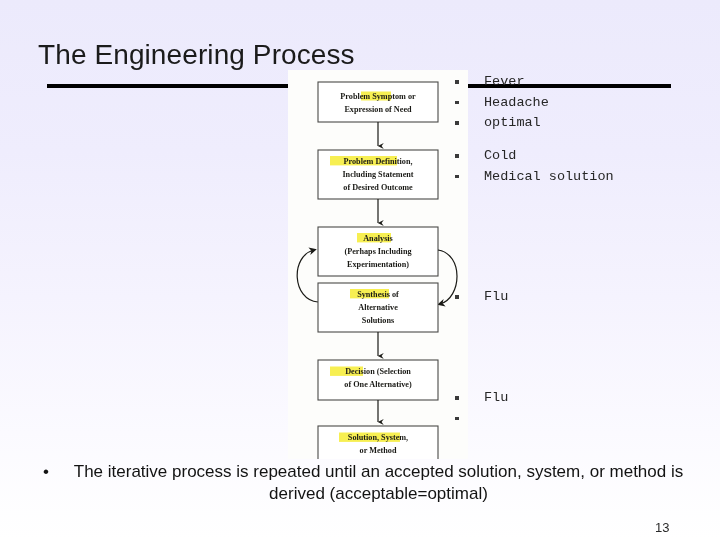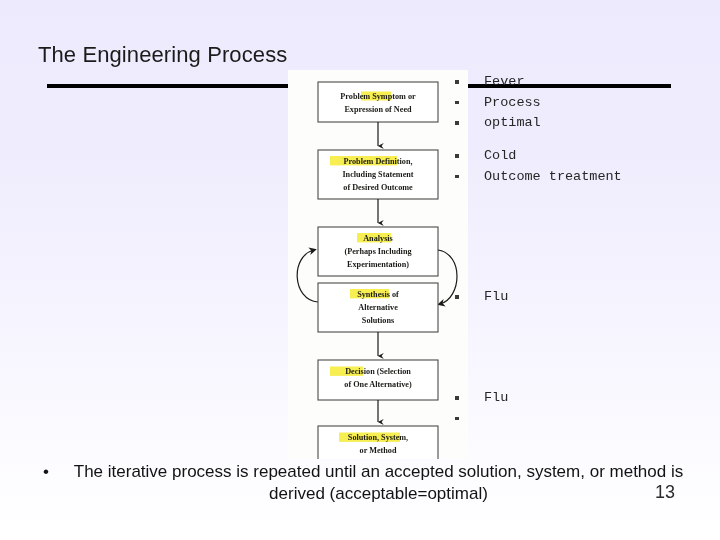--- a/index.html
+++ b/index.html
@@ -19,21 +19,21 @@
     height: 540px;
     background: linear-gradient(to bottom, #eceafc 0%, #efedfd 28%, #f5f3fe 55%, #fbfaff 80%, #ffffff 100%);
     overflow: hidden;
   }
 
   
   #slide-title {
     position: absolute;
     left: 38px;
     top: 38px;
-    font-size: 22px;
+    font-size: 28px;
     line-height: 34px;
     color: #1b1b1b;
     letter-spacing: 0.1px;
     white-space: nowrap;
   }
   #title-rule {
     position: absolute;
     left: 47px;
     top: 84px;
     width: 624px;
@@ -119,22 +119,22 @@
   #bottom-bullet .btxt {
     display: block;
     margin-left: 31px;
     text-align: center;
   }
 
   
   #page-number {
     position: absolute;
     left: 655px;
-    top: 484px;
-    font-size: 18px;
+    top: 520px;
+    font-size: 13px;
     line-height: 16px;
     color: #2a2a2a;
   }
 </style>
 </head>
 <body>
 
 <div id="slide">
 
   <div id="slide-title">The Engineering Process</div>
@@ -206,36 +206,36 @@
     </svg>
   </div>
 
   <div class="bullet-group" id="grp-symptoms">
     <div class="bullet-row">
       <span class="dot"></span>
       <span class="txt">Fever</span>
     </div>
     <div class="bullet-row">
       <span class="dot"></span>
-      <span class="txt">Process</span>
+      <span class="txt">Headache</span>
     </div>
     <div class="bullet-row">
       <span class="dot"></span>
       <span class="txt">optimal</span>
     </div>
   </div>
 
   <div class="bullet-group" id="grp-definition">
     <div class="bullet-row">
       <span class="dot"></span>
       <span class="txt">Cold</span>
     </div>
     <div class="bullet-row">
       <span class="dot"></span>
-      <span class="txt">Outcome treatment</span>
+      <span class="txt">Medical solution</span>
     </div>
   </div>
 
   <div class="bullet-group" id="grp-synthesis">
     <div class="bullet-row">
       <span class="dot"></span>
       <span class="txt">Flu</span>
     </div>
   </div>
 

